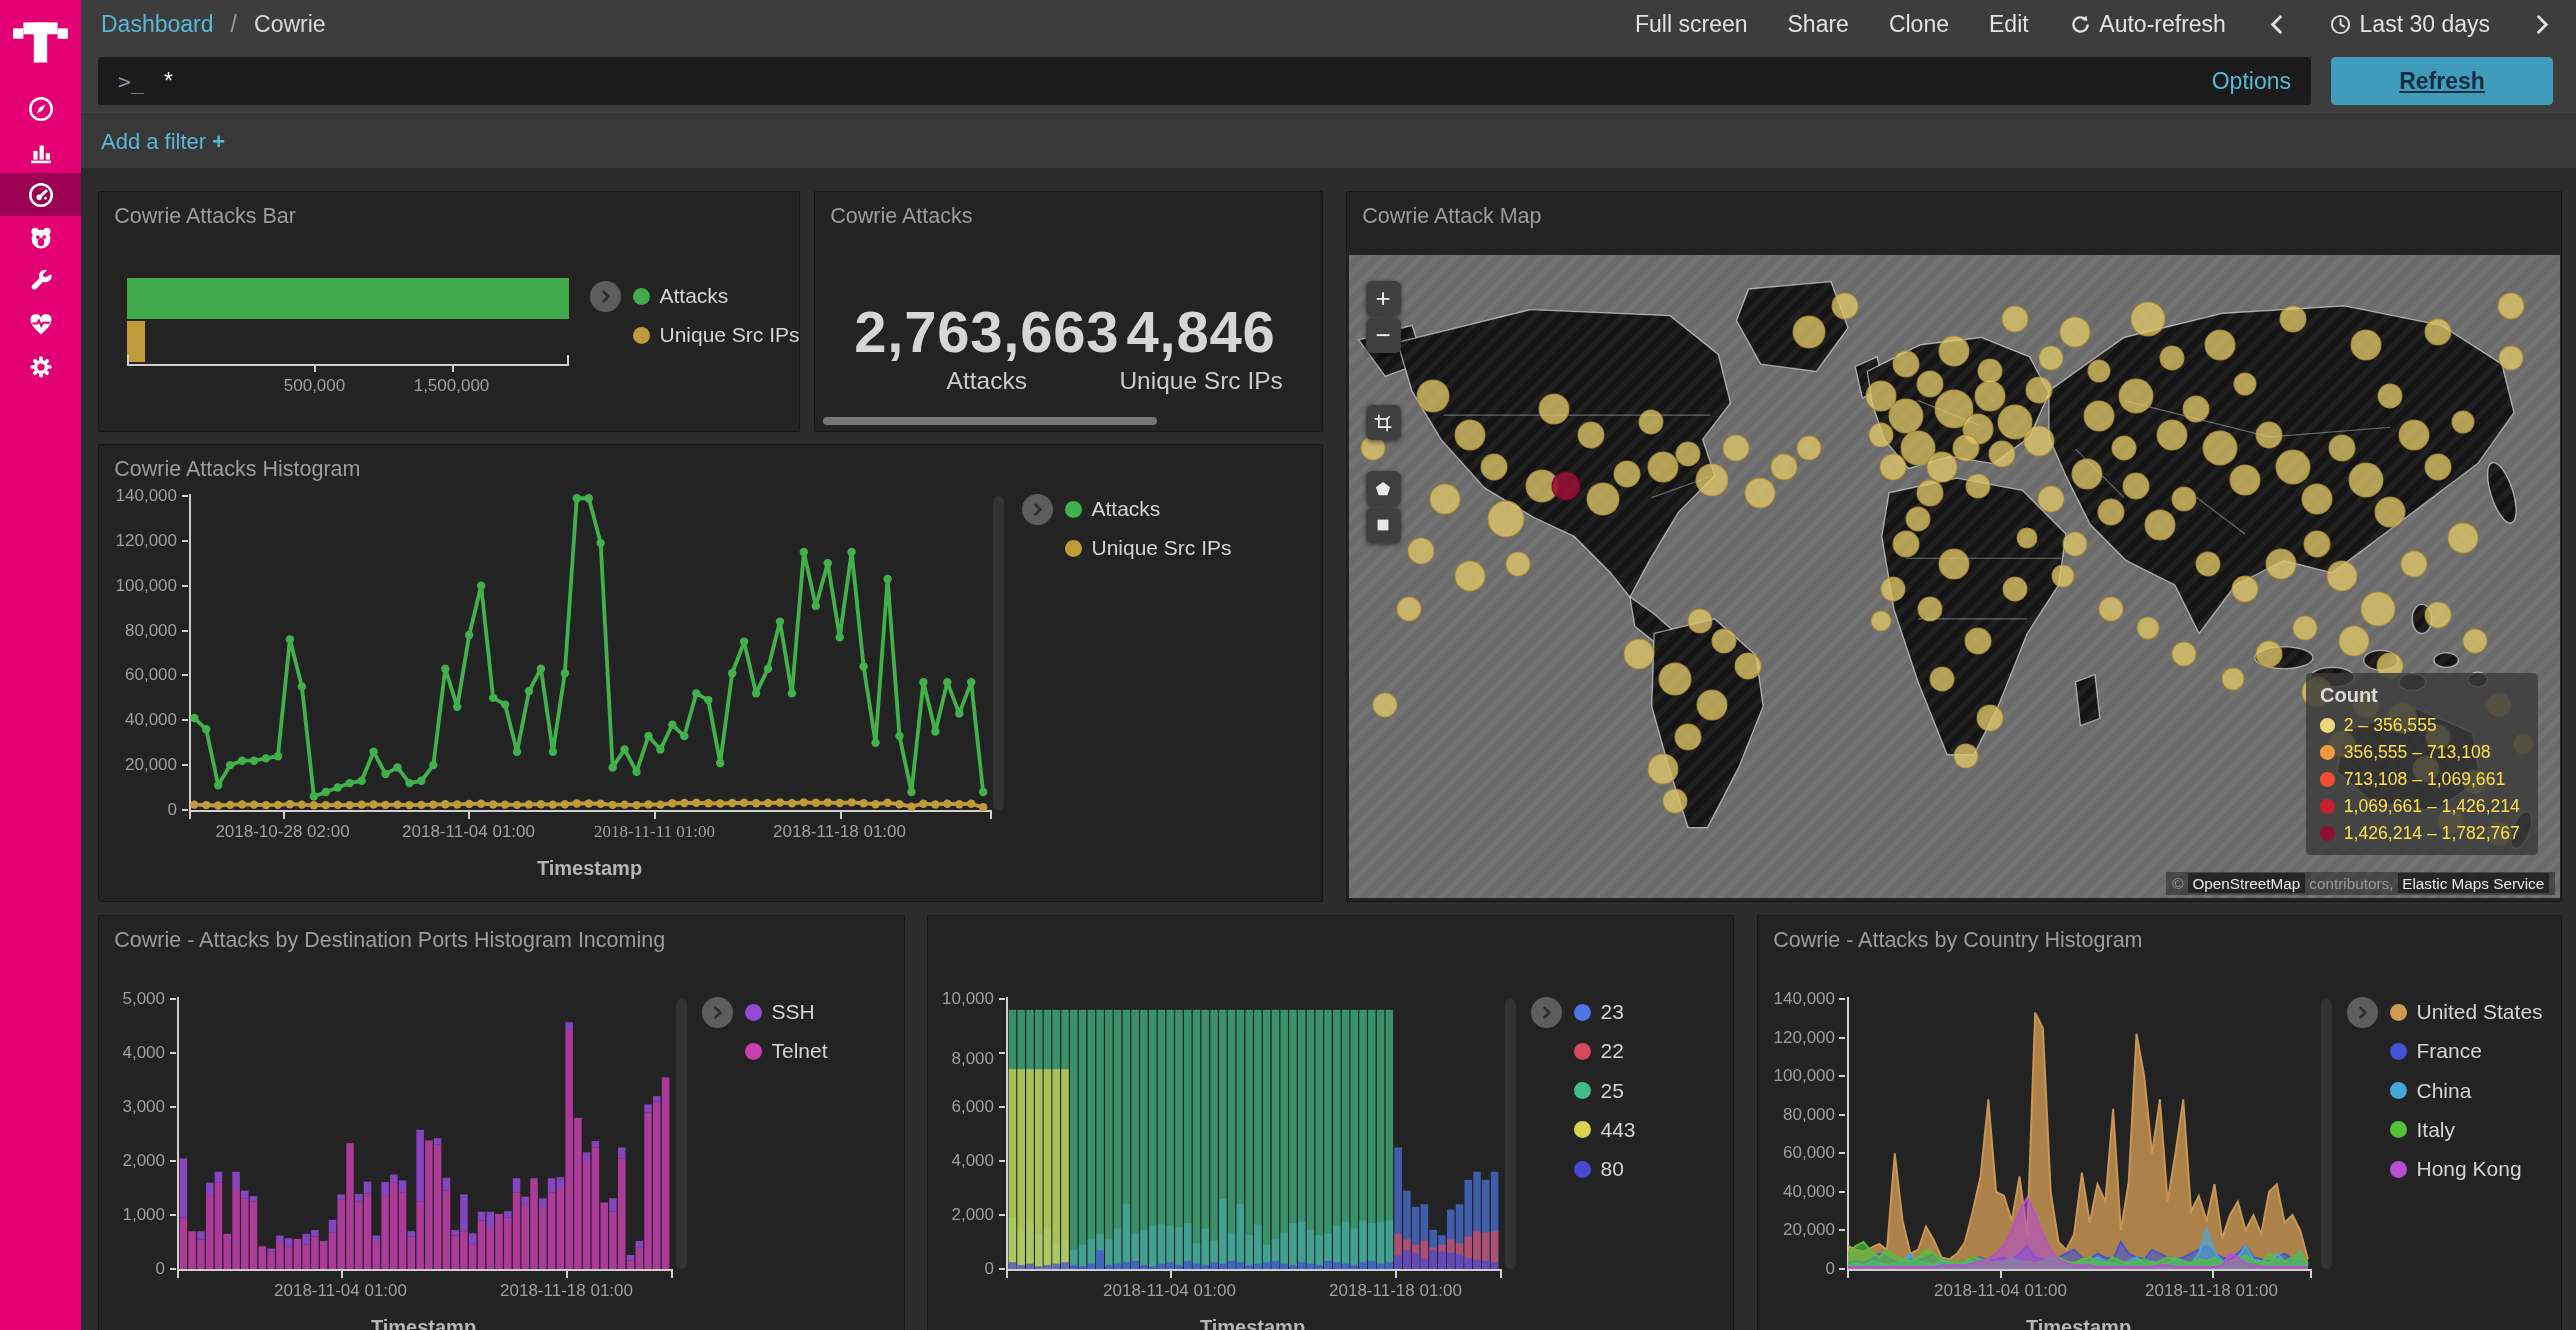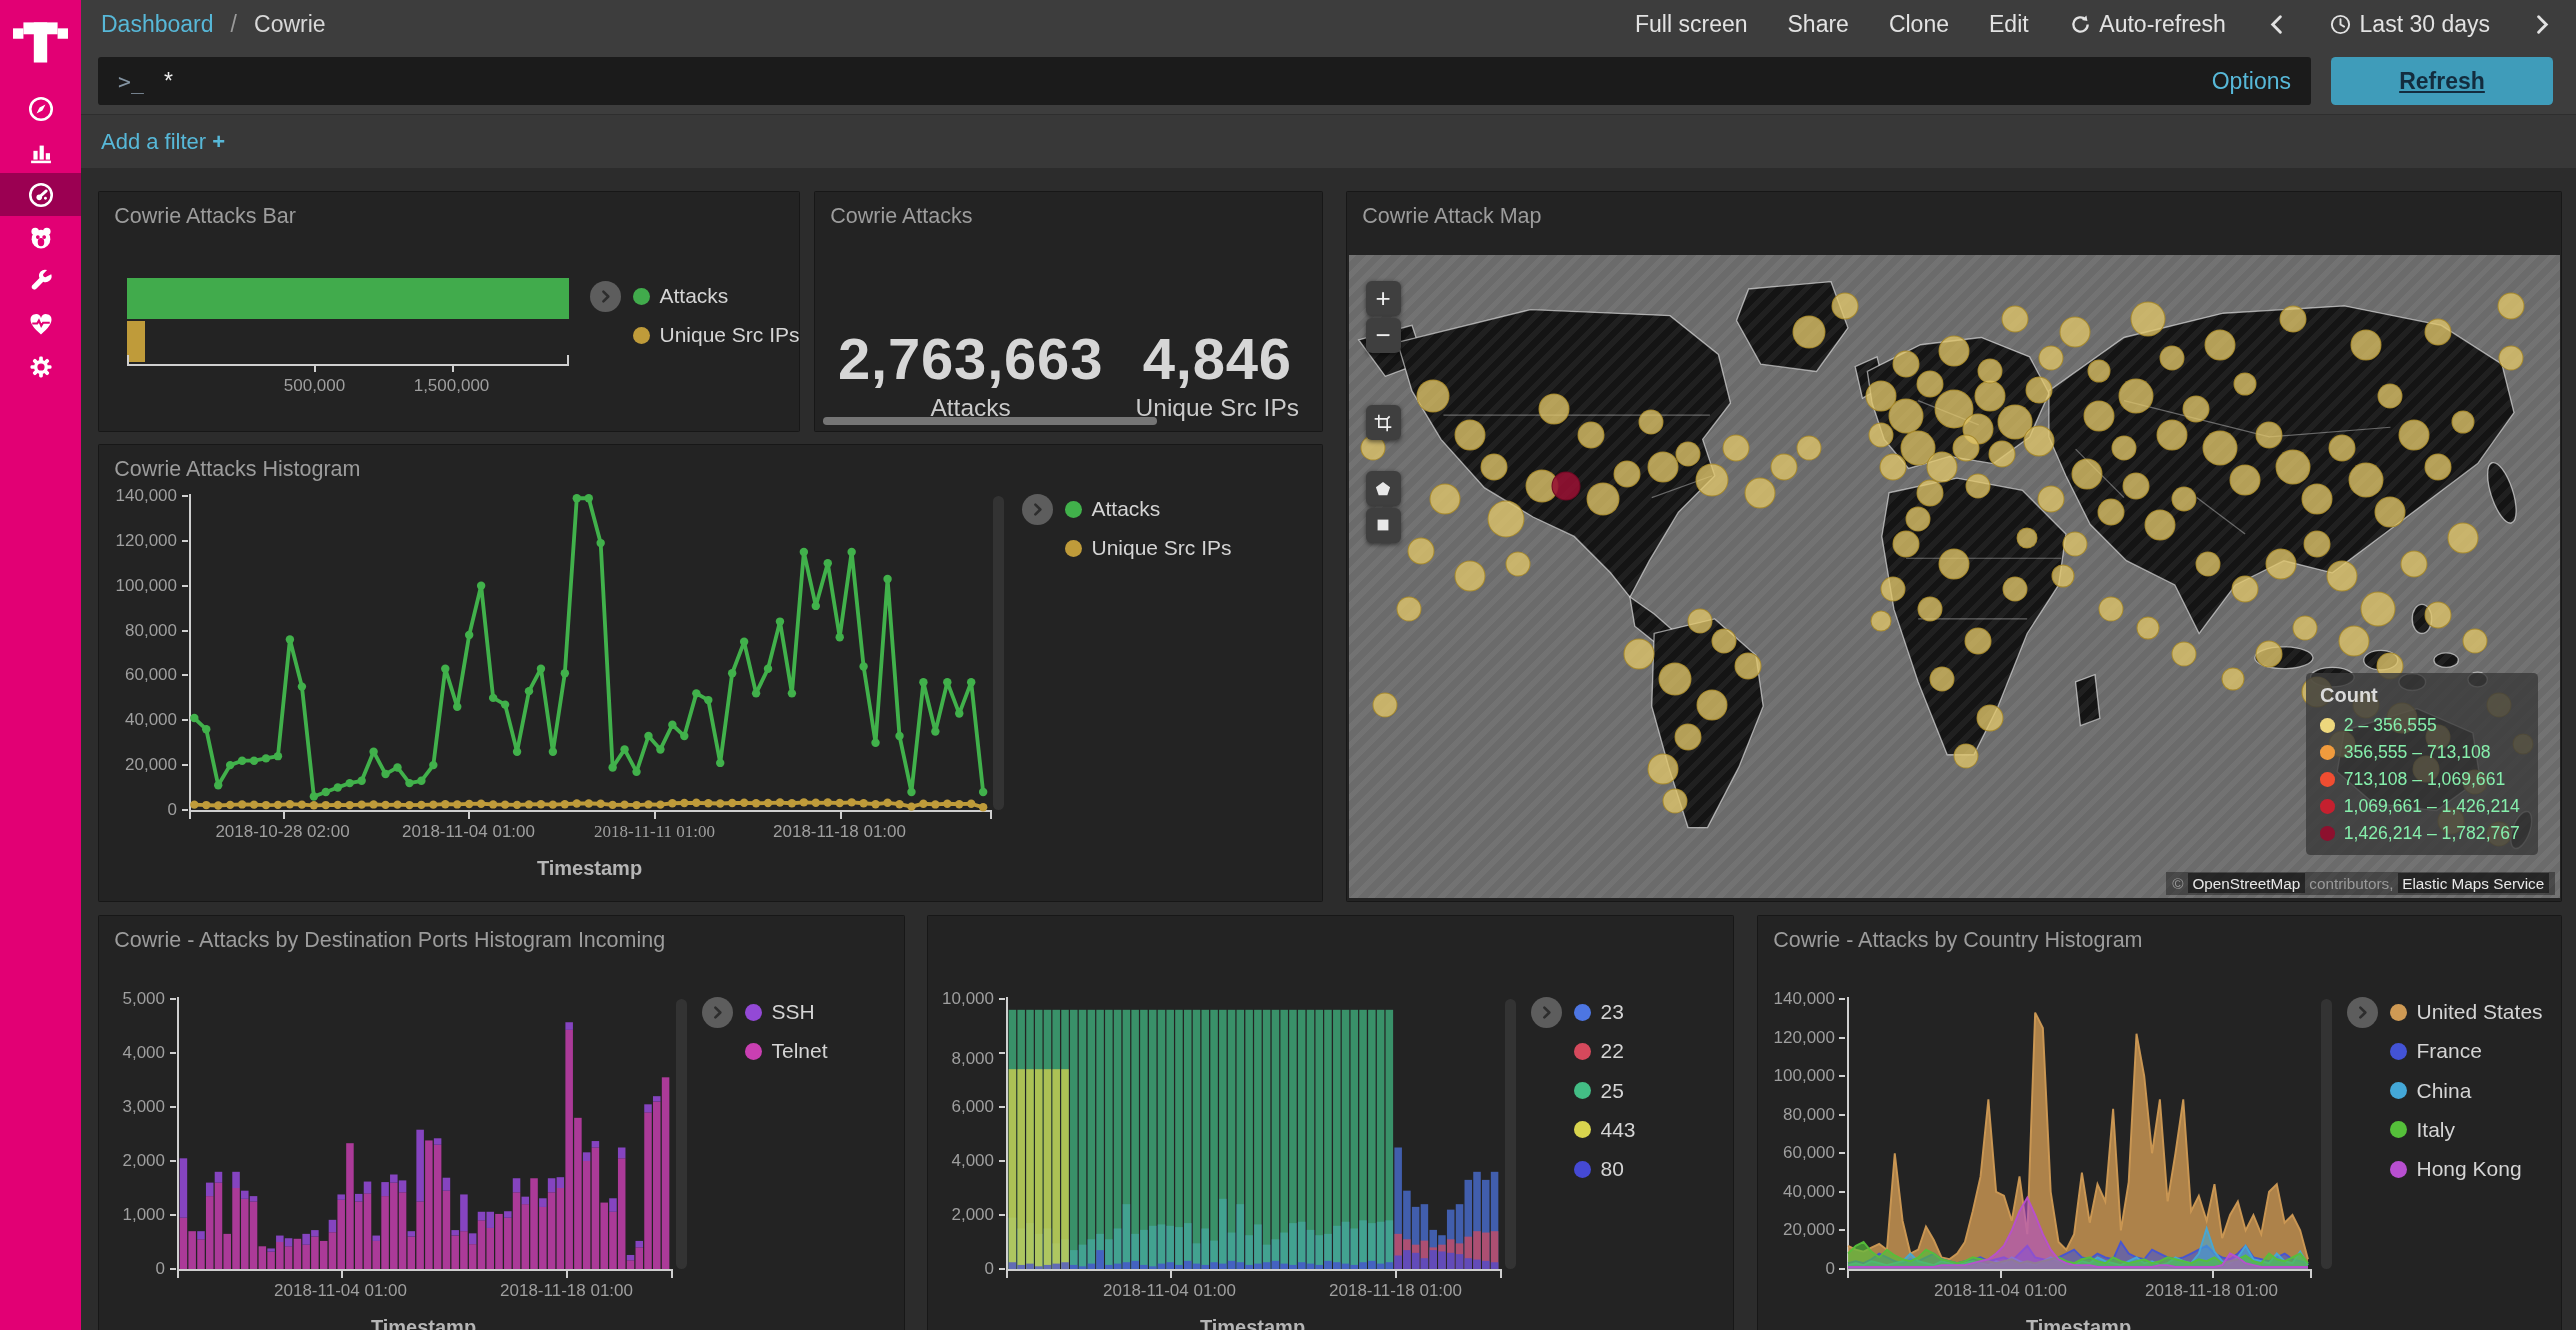--- a/index.html
+++ b/index.html
@@ -54,37 +54,37 @@
   .xlabel{position:absolute;width:153px;text-align:center;font-size:20px;font-weight:bold;color:#b5b5b5}
   .strip{position:absolute;width:10.7px;background:#333333;border-radius:5.4px;cursor:pointer}
   .legend{position:absolute;display:flex;gap:12.3px}
   .chev-btn{width:31px;height:31px;border-radius:50%;background:#5d5d5d;flex:none;display:flex;align-items:center;justify-content:center;cursor:pointer}
   .chev-btn svg{width:17px;height:17px}
   .legend-items{display:flex;flex-direction:column;gap:15.3px;padding-top:3.1px}
   .legend-item{display:flex;align-items:center;gap:9.2px;font-size:21px;color:#d4d4d4;cursor:pointer;white-space:nowrap}
   .dot{width:17px;height:17px;border-radius:50%;flex:none}
   .hbar{position:absolute;height:41px}
   
-  .metrics{position:absolute;top:133px;left:23px;right:23px;display:flex;justify-content:space-between}
+  .metrics{position:absolute;top:106px;left:23px;right:23px;display:flex;justify-content:center}
   .mval{font-size:58px;font-weight:bold;color:#d6d6d6;text-align:center;letter-spacing:0.8px}
   .mlab{font-size:24.5px;color:#cbcbcb;text-align:center;margin-top:1.5px}
   .hscroll{position:absolute;left:7.7px;bottom:6.1px;width:334px;height:7.7px;background:#757575;border-radius:3.8px;cursor:pointer}
   
   .map-area{position:absolute;left:1.5px;right:1.5px;top:63px;bottom:3.1px;background:#6b6b6b;overflow:hidden;cursor:grab}
   .map-area .waves{position:absolute;inset:0;background:repeating-linear-gradient(135deg,rgba(255,255,255,.05) 0 5.4px,rgba(0,0,0,0) 5.4px 12.3px);pointer-events:none}
   .world{position:absolute;inset:0;width:100%;height:100%}
   .bubbles{position:absolute;inset:0}
   .bubble{position:absolute;border-radius:50%;transform:translate(-50%,-50%)}
   .mapctl{position:absolute;left:17px;display:flex;flex-direction:column;gap:1.5px;z-index:5}
   .mapbtn{width:35px;height:35px;background:#3f3f3f;border-radius:6.1px;color:#efefef;display:flex;align-items:center;justify-content:center;
      font-size:26px;cursor:pointer;box-shadow:0 1.5px 4.6px rgba(0,0,0,.5)}
   .mapbtn svg{width:20px;height:20px}
   .mlegend{position:absolute;right:21.5px;bottom:43px;width:232px;background:rgba(58,58,58,.82);border-radius:4.6px;padding:10.7px 14px;z-index:5}
   .mlegend-title{font-size:20px;color:#dadada;font-weight:bold;margin-bottom:7.7px}
-  .mlegend-row{display:flex;align-items:center;gap:9.2px;font-size:17.6px;color:#86efac;margin-top:6.1px}
+  .mlegend-row{display:flex;align-items:center;gap:9.2px;font-size:17.6px;color:#fde047;margin-top:6.1px}
   .mdot{width:14.6px;height:14.6px;border-radius:50%;flex:none}
   .attrib{position:absolute;right:4.6px;bottom:3.1px;font-size:15.3px;color:#9a9a9a;background:rgba(25,25,25,.45);padding:2.3px 6.1px;z-index:5;white-space:nowrap}
   .attrib .chip{background:rgba(15,15,15,.6);color:#e8e8e8;padding:1.5px 4.6px}
 </style>
 </head>
 <body>
 
 <div class="app">
 
   <aside class="sidebar">

